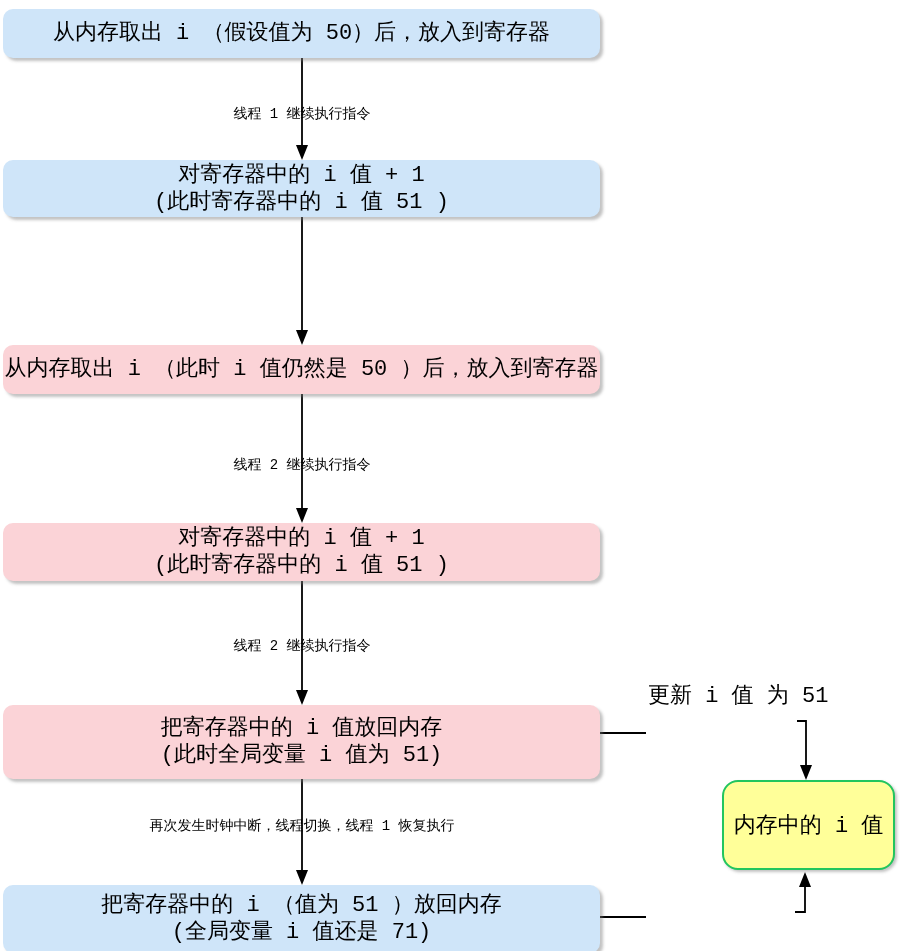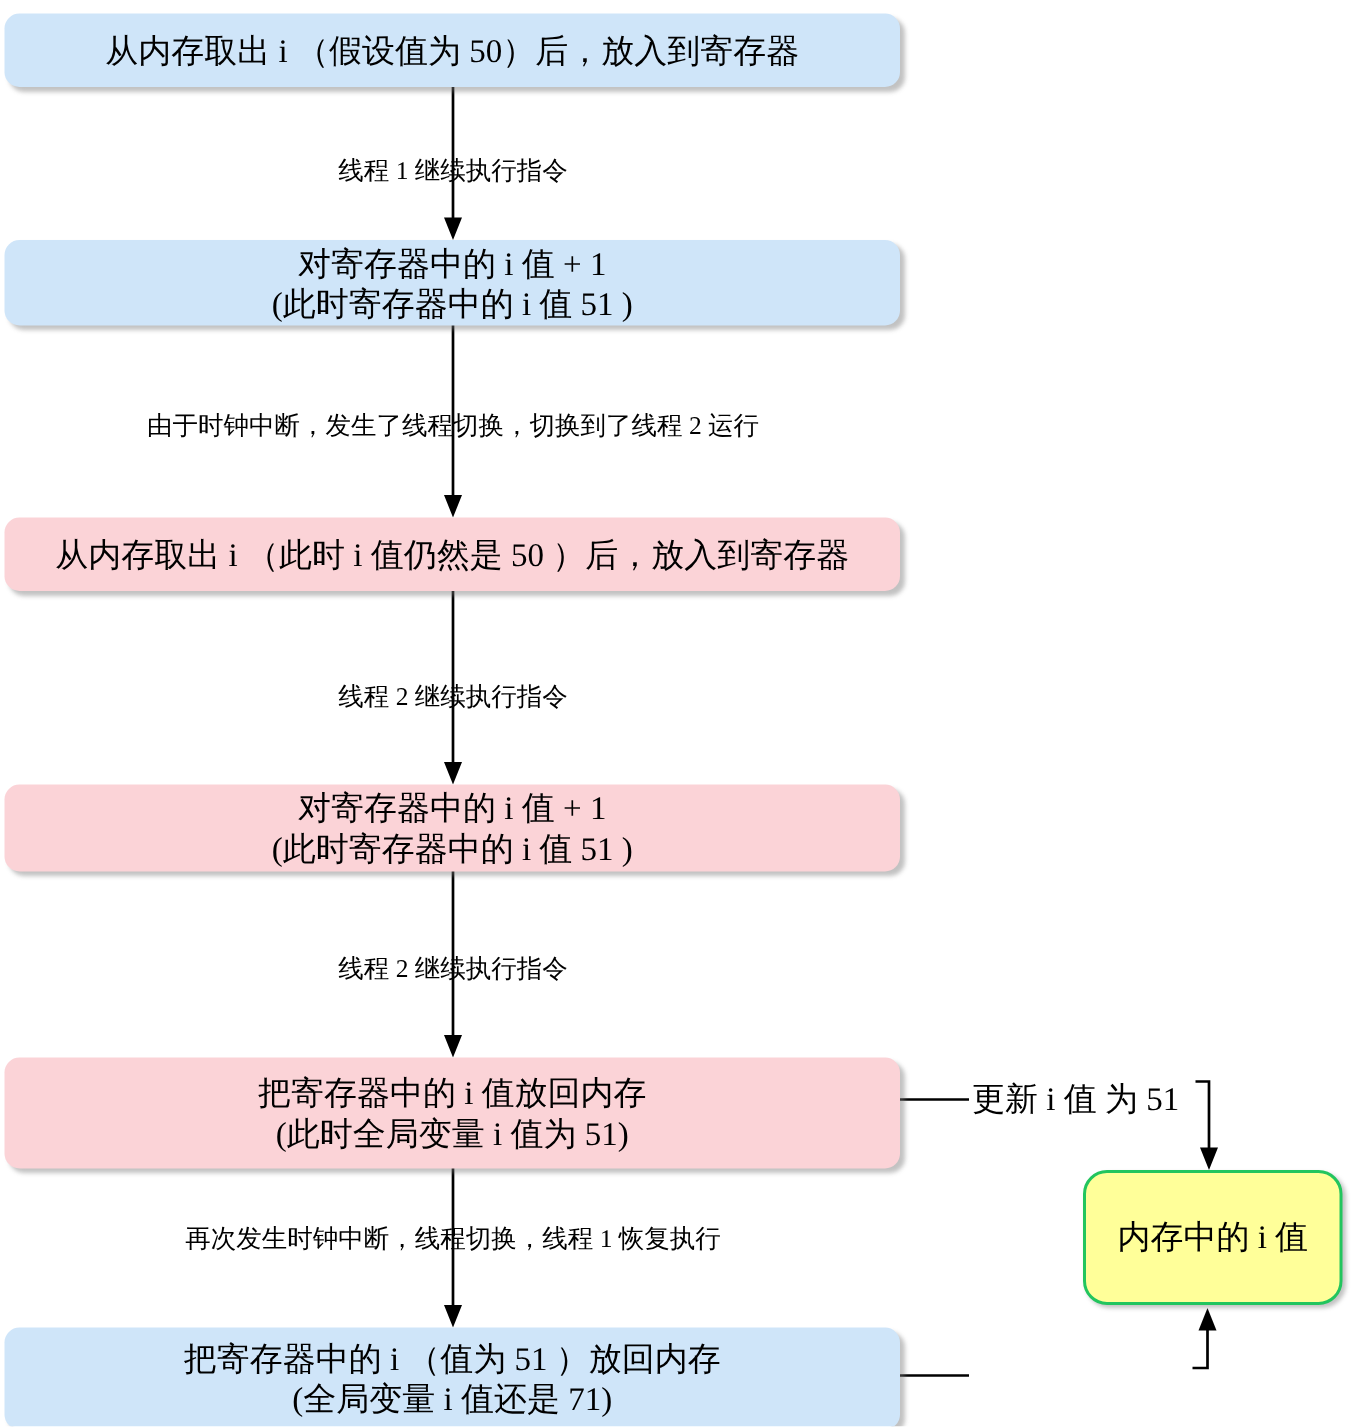--- a/index.html
+++ b/index.html
@@ -1,39 +1,39 @@
 <!DOCTYPE html>
 <html style="--blue: #cfe5f9; --pink: #fbd3d7; --yellow: #ffff99;"><head>
 <meta charset="utf-8">
 <style>
   html,body{margin:0;padding:0;background:#ffffff;}
   .canvas{
     position:relative;
     width:902px;height:951px;
     background:#ffffff;
-    font-family:Liberation Serif, serif;
+    font-family:Liberation Mono, monospace;
     color:#000;
     overflow:hidden;
   }
   .wires{position:absolute;left:0;top:0;width:902px;height:951px;}
   .flow-box{
     position:absolute;
     left:3px;width:597px;
     border-radius:10px;
     display:flex;flex-direction:column;justify-content:center;align-items:center;
     box-shadow:3px 3px 3px rgba(120,120,120,0.45);
     font-size:22px;line-height:27px;
     text-align:center;
     box-sizing:border-box;
   }
   .box-blue{background:var(--blue,#cfe5f9);}
   .box-pink{background:var(--pink,#fbd3d7);}
   .edge-label{
     position:absolute;left:302px;transform:translateX(-50%);
-    font-size:17px;line-height:26px;white-space:nowrap;
+    font-size:14px;line-height:26px;white-space:nowrap;
   }
   .conn-label{
     position:absolute;
     font-size:22px;line-height:26px;white-space:nowrap;
   }
   .memory-box{
     position:absolute;left:722px;top:780px;width:173px;height:90px;
     background:var(--yellow,#ffff99);
     border:2px solid #22c55e;border-radius:16px;
     box-shadow:2px 2px 3px rgba(120,120,120,0.45);
@@ -77,21 +77,20 @@
     <div>从内存取出 i （假设值为 50）后，放入到寄存器</div>
   </div>
 
   <div class="edge-label" style="top:101px;">线程 1 继续执行指令</div>
 
   <div class="flow-box box-blue" style="top:160px;height:57px;">
     <div>对寄存器中的 i 值 + 1</div>
     <div>(此时寄存器中的 i 值 51 )</div>
   </div>
 
-  <div class="edge-label" style="top:271px;">由于时钟中断，发生了线程切换，切换到了线程 2 运行</div>
 
   <div class="flow-box box-pink" style="top:345px;height:49px;">
     <div>从内存取出 i （此时 i 值仍然是 50 ）后，放入到寄存器</div>
   </div>
 
   <div class="edge-label" style="top:452px;">线程 2 继续执行指令</div>
 
   <div class="flow-box box-pink" style="top:523px;height:58px;">
     <div>对寄存器中的 i 值 + 1</div>
     <div>(此时寄存器中的 i 值 51 )</div>
@@ -104,20 +103,20 @@
     <div>(此时全局变量 i 值为 51)</div>
   </div>
 
   <div class="edge-label" style="top:813px;">再次发生时钟中断，线程切换，线程 1 恢复执行</div>
 
   <div class="flow-box box-blue" style="top:885px;height:68px;">
     <div>把寄存器中的 i （值为 51 ）放回内存</div>
     <div>(全局变量 i 值还是 71)</div>
   </div>
 
-  <div class="conn-label" style="left:648px;top:720px;">更新 i 值 为 51</div>
+  <div class="conn-label" style="left:648px;top:684px;">更新 i 值 为 51</div>
   <div class="conn-label" style="left:648px;top:904px;margin-top:48px;">更新 i 值为 51</div>
 
   <div class="memory-box">
     <div>内存中的 i 值</div>
   </div>
 
 </div>
 
 </body></html>

